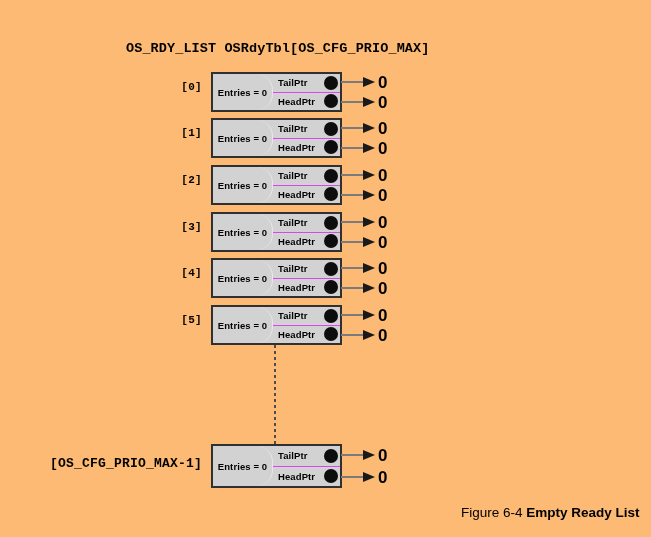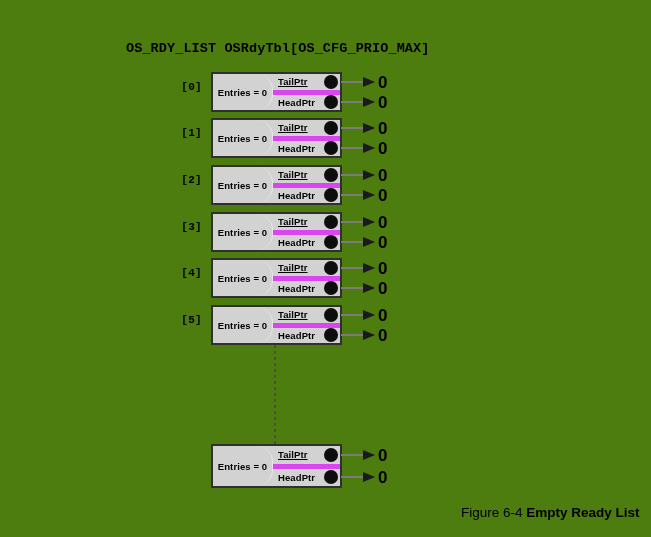--- a/index.html
+++ b/index.html
@@ -1,17 +1,17 @@
 <!DOCTYPE html>
 <html style="--box-fill: #d2d2d2; --box-border: #303030; --dot: #0d0d0d; --arrow-line: #7b7b7b; --arrow-head: #1a1a1a; --text: #000000;"><head>
 <meta charset="utf-8">
 <style>
   html,body{margin:0;padding:0;background:#fff;}
   .canvas{
-    position:relative;width:651px;height:537px;background:#4d7c0f;
+    position:relative;width:651px;height:537px;background:#fdba74;
     font-family:"Liberation Sans",sans-serif;color:#000;overflow:hidden;
   }
   .title{
     position:absolute;left:126px;top:41px;
     font-family:"Liberation Mono","DejaVu Sans Mono",monospace;
     font-weight:bold;font-size:13.5px;letter-spacing:0.1px;white-space:pre;
     color:var(--text,#000);
   }
   .row{position:absolute;left:0;width:651px;height:40px;}
   .row.last{height:44px;}
@@ -27,21 +27,21 @@
     background:var(--box-fill,#d2d2d2);display:flex;
   }
   .entries{
     width:59px;display:flex;align-items:center;justify-content:center;
     font-weight:bold;font-size:9.5px;letter-spacing:0.1px;
     border-right:1px solid #e7e7e7;
     border-radius:16px;
   }
   .ptrs{flex:1;display:flex;flex-direction:column;}
   .ptr-row{flex:1;display:flex;align-items:center;position:relative;}
-  .ptr-row.top{border-bottom:5px solid #d946ef;text-decoration:underline;}
+  .ptr-row.top{border-bottom:1px solid #d946ef;}
   .ptr-label{margin-left:5px;font-weight:bold;font-size:9.5px;letter-spacing:0.1px;}
   .dot{
     position:absolute;right:2px;top:50%;transform:translateY(-50%);
     width:14px;height:14px;border-radius:50%;background:var(--dot,#0d0d0d);
   }
   .out{
     position:absolute;left:341px;display:flex;align-items:center;
     transform:translateY(-50%);height:22px;
   }
   .out.t{top:25%;}
@@ -224,20 +224,21 @@
     <div class="out h">
       <span class="line"></span>
       <span class="head"></span>
       <span class="zero">0</span>
     </div>
   </div>
 
   <div class="dash"></div>
 
   <div class="row last" style="top:444px">
+    <div class="idx">[OS_CFG_PRIO_MAX-1]</div>
     <div class="box">
       <div class="entries">Entries = 0</div>
       <div class="ptrs">
         <div class="ptr-row top">
           <span class="ptr-label">TailPtr</span>
           <span class="dot"></span>
         </div>
         <div class="ptr-row">
           <span class="ptr-label">HeadPtr</span>
           <span class="dot"></span>

